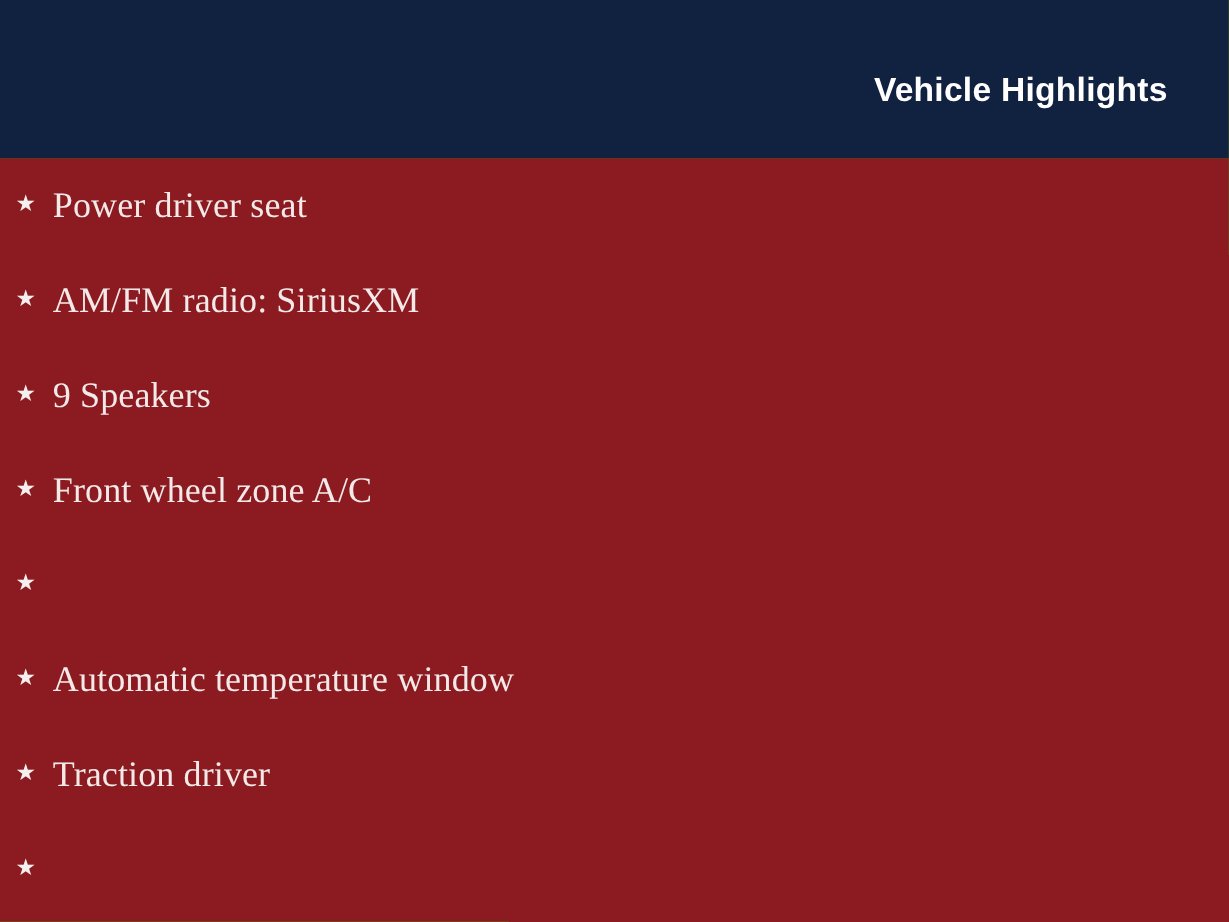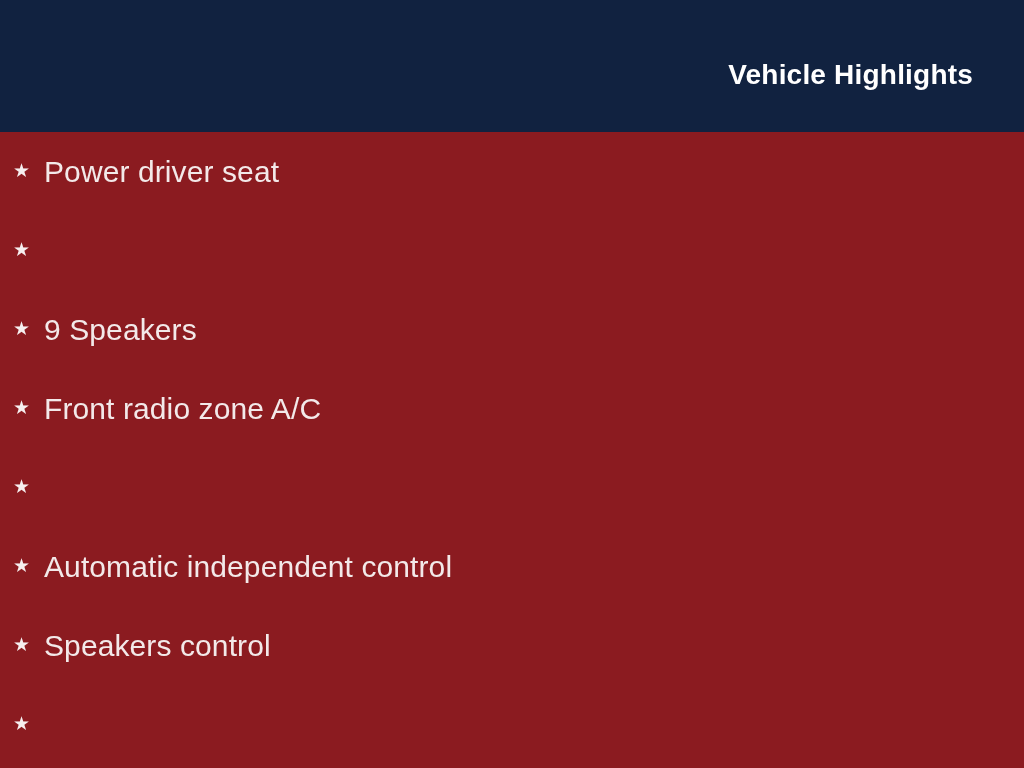--- a/index.html
+++ b/index.html
@@ -87,21 +87,21 @@
     line-height: 1;
     text-align: left;
     margin-right: 13px;
     position: relative;
     top: -1px;
   }
 
   .highlight-label {
     flex: 0 1 auto;
     color: #f3e9e9;
-    font-family: Liberation Sans, sans-serif;
+    font-family: Liberation Serif, serif;
     font-size: 30px;
     font-weight: normal;
     line-height: 1.1;
     letter-spacing: 0.1px;
     white-space: nowrap;
   }
 </style>
 </head>
 <body>
 
@@ -114,44 +114,45 @@
   <div id="highlights-body">
     <ul id="highlights-list">
 
       <li class="highlight-item">
         <span class="bullet-star">★</span>
         <span class="highlight-label">Power driver seat</span>
       </li>
 
       <li class="highlight-item">
         <span class="bullet-star">★</span>
+        <span class="highlight-label">AM/FM radio: SiriusXM</span>
       </li>
 
       <li class="highlight-item">
         <span class="bullet-star">★</span>
         <span class="highlight-label">9 Speakers</span>
       </li>
 
       <li class="highlight-item">
         <span class="bullet-star">★</span>
-        <span class="highlight-label">Front radio zone A/C</span>
+        <span class="highlight-label">Front wheel zone A/C</span>
       </li>
 
       <li class="highlight-item">
         <span class="bullet-star">★</span>
       </li>
 
       <li class="highlight-item">
         <span class="bullet-star">★</span>
-        <span class="highlight-label">Automatic independent control</span>
+        <span class="highlight-label">Automatic temperature window</span>
       </li>
 
       <li class="highlight-item">
         <span class="bullet-star">★</span>
-        <span class="highlight-label">Speakers control</span>
+        <span class="highlight-label">Traction driver</span>
       </li>
 
       <li class="highlight-item">
         <span class="bullet-star">★</span>
       </li>
 
     </ul>
   </div>
 
 </div>

